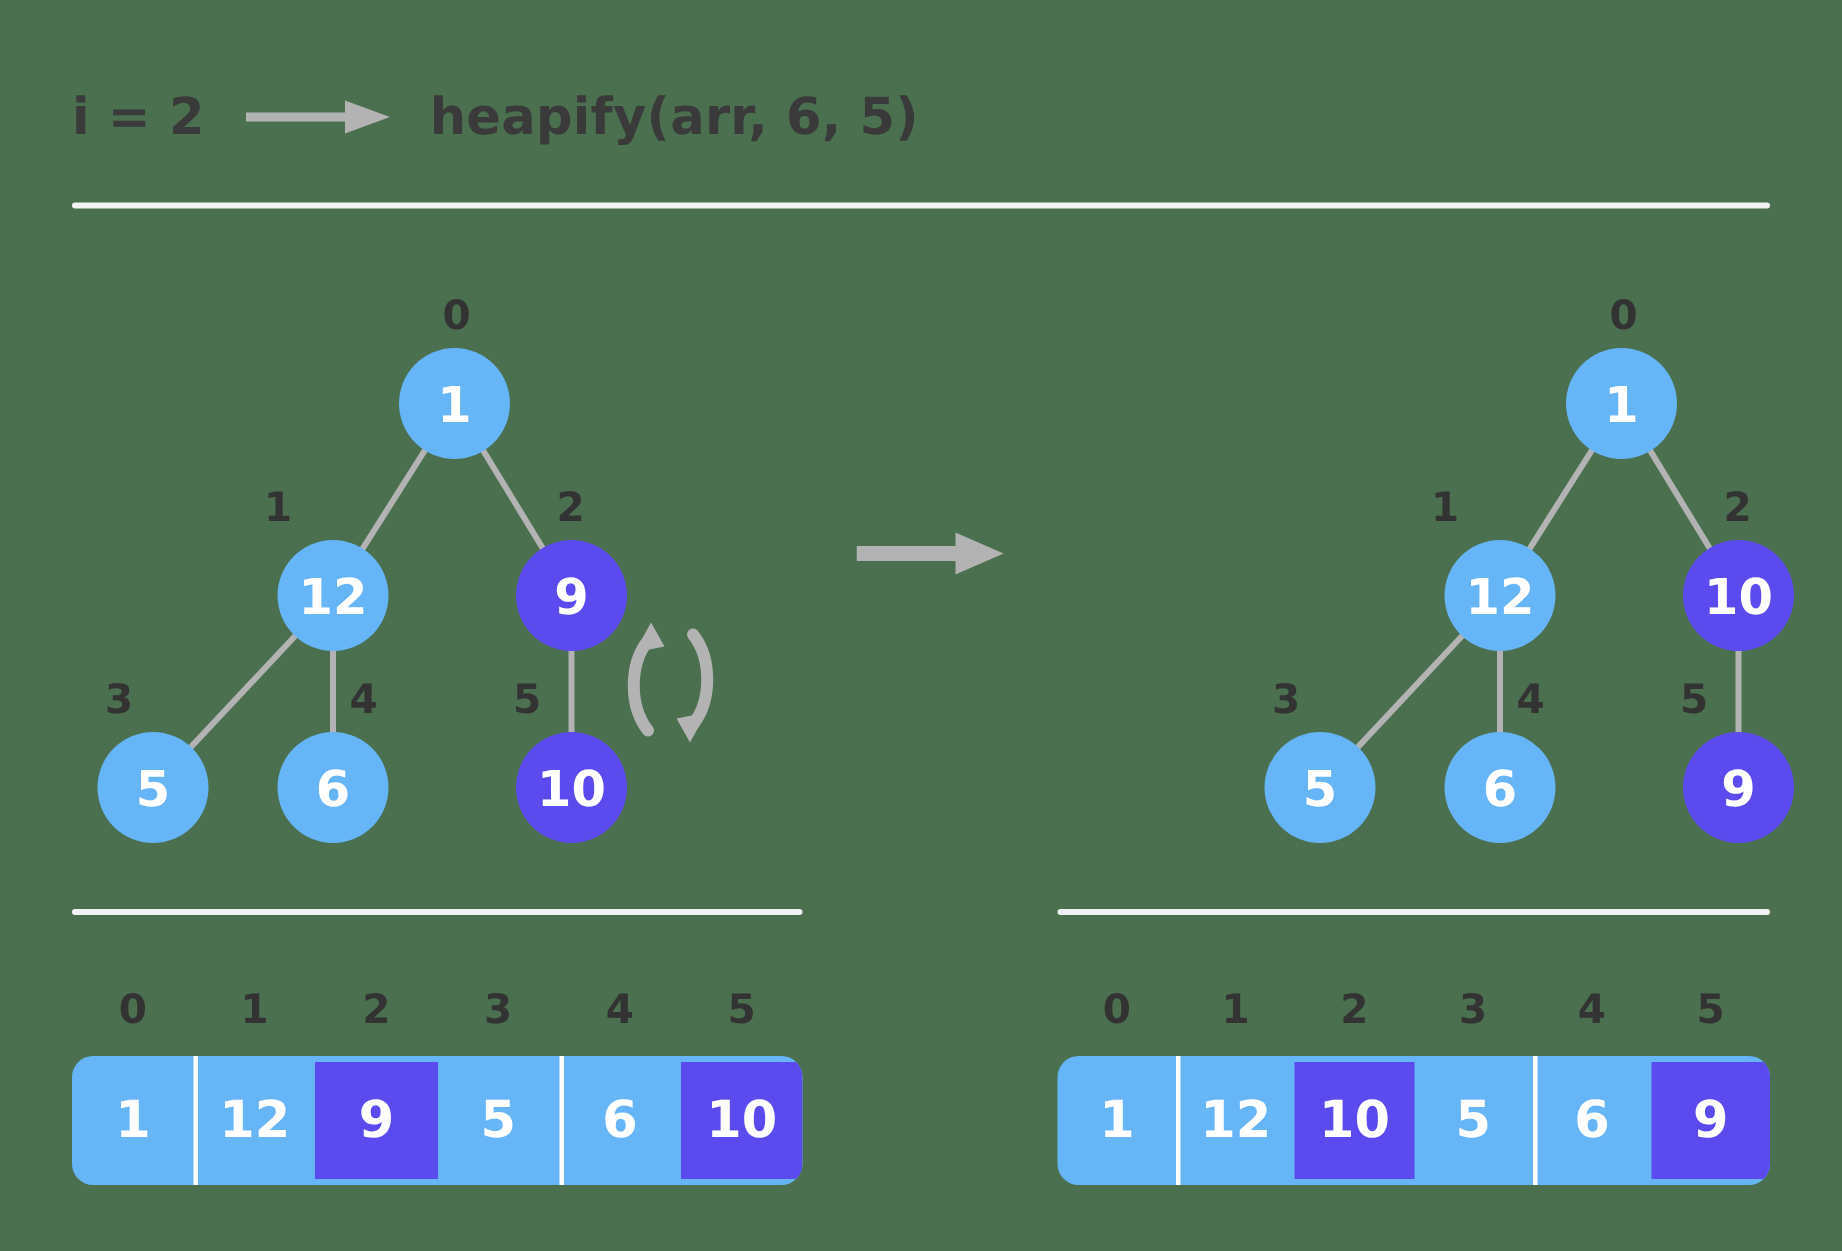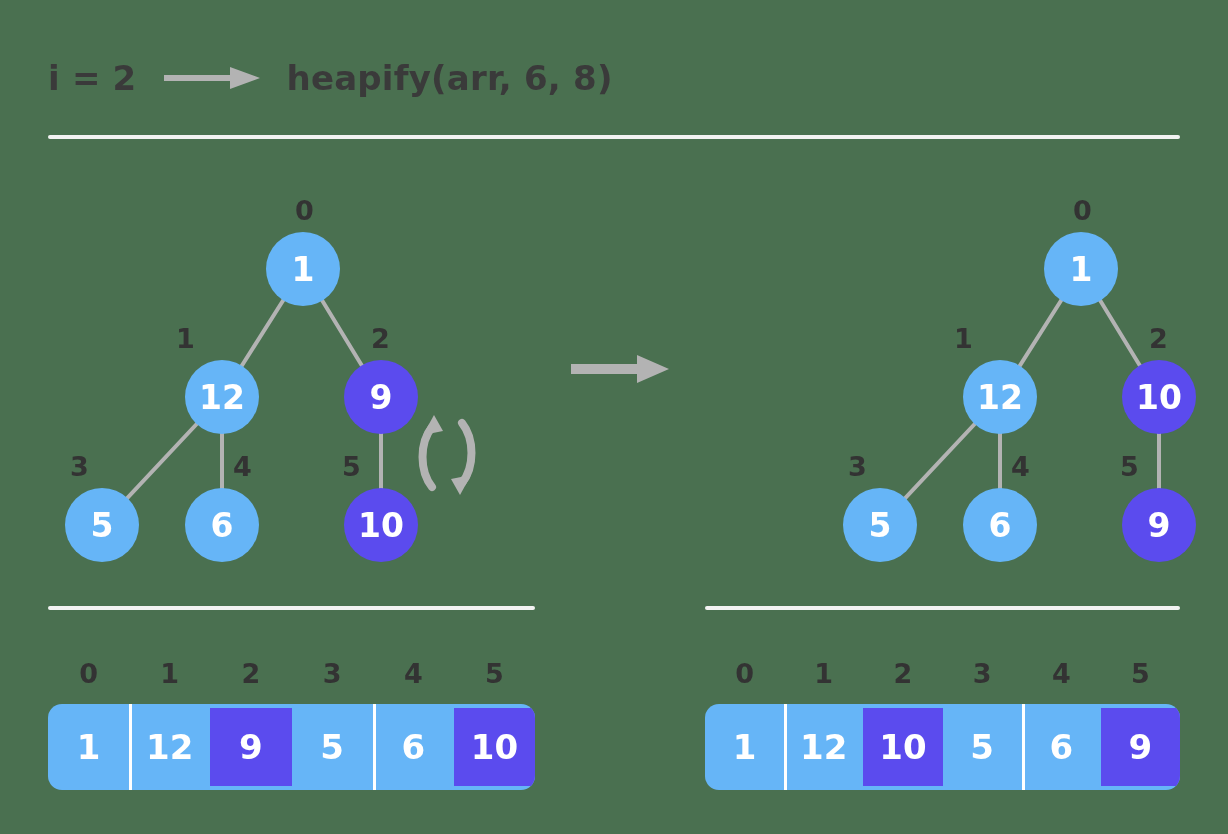--- a/index.html
+++ b/index.html
@@ -169,21 +169,21 @@
 
 <div id="stage">
 
   <div class="header">
     <span class="hdr-text">i = 2</span>
     <span class="hdr-arrow">
       <svg width="96" height="26" viewBox="0 0 96 26">
         <path d="M0 10 H66 V2 L96 13 L66 24 V16 H0 Z" fill="#b3b3b3"></path>
       </svg>
     </span>
-    <span class="hdr-text">heapify(arr, 6, 8)</span>
+    <span class="hdr-text">heapify(arr, 6, 5)</span>
   </div>
 
   <div class="divider" id="divider-top"></div>
   <div class="divider" id="divider-left"></div>
   <div class="divider" id="divider-right"></div>
 
   <div class="tree" id="tree-left">
     <svg width="500" height="400">
       <g stroke="#b3b3b3" stroke-width="4" stroke-linecap="round">
         <line x1="275" y1="84" x2="194" y2="212"></line>

